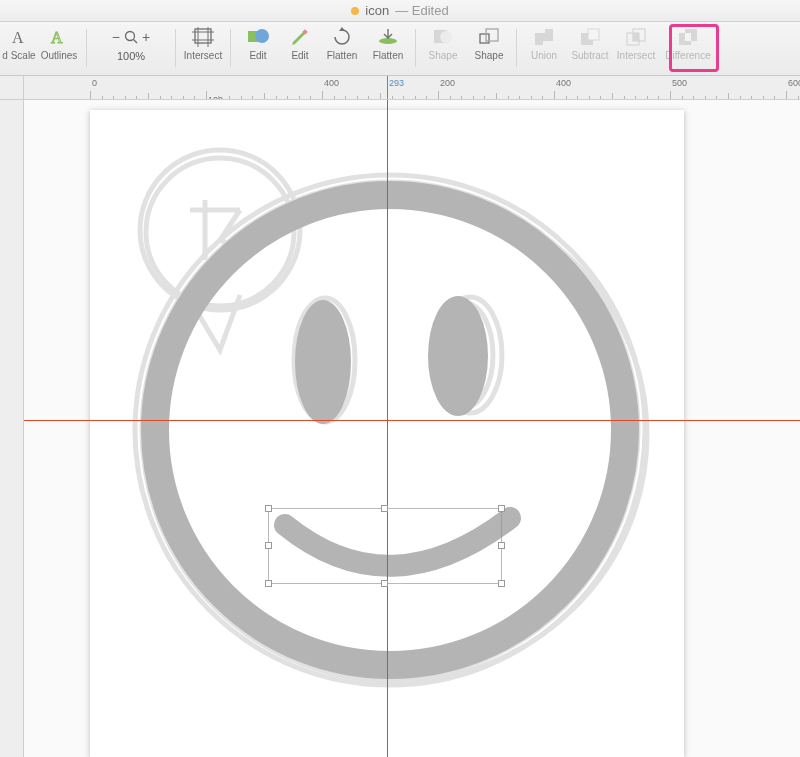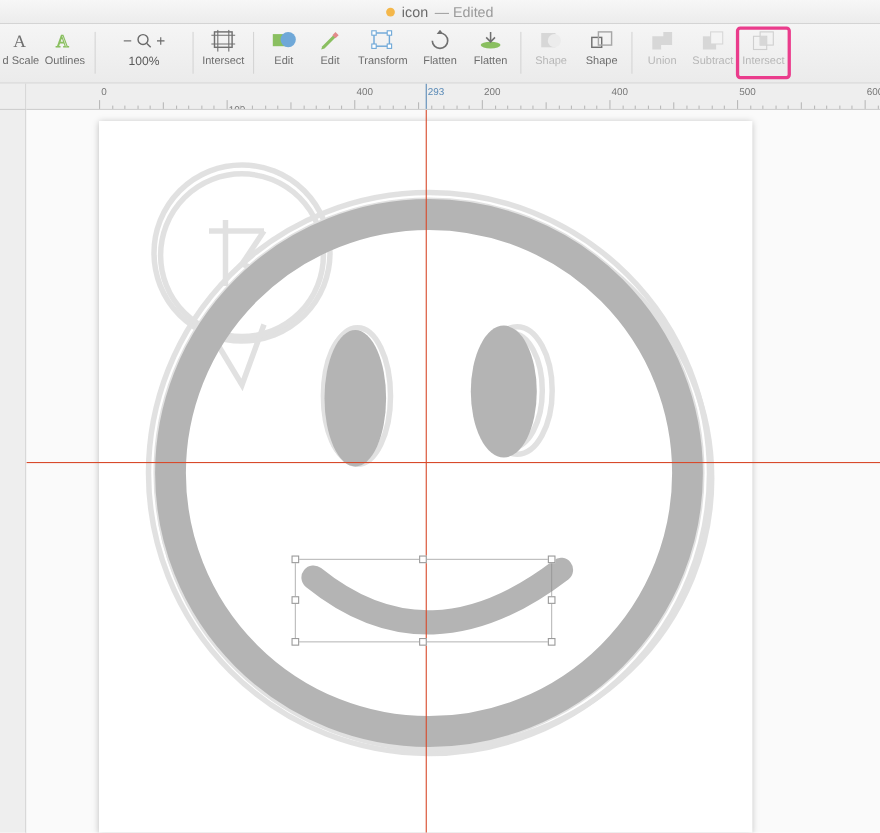--- a/index.html
+++ b/index.html
@@ -119,32 +119,20 @@
   </div>
   <div class="tool" style="width:38px;">
     <div class="tool-icon">
           <svg width="20" height="20">
             <path d="M3 15 L13 5 L15 7 L5 17 L2 18 Z" fill="#8abf60"></path>
             <rect x="13" y="3" width="4" height="4" transform="rotate(45 15 5)" fill="#e28b8b"></rect>
           </svg>
         </div>
     <div class="tool-label">Edit</div>
   </div>
-  <div class="tool wide">
-    <div class="tool-icon">
-          <svg width="22" height="20">
-            <rect x="3" y="3" width="14" height="12" fill="none" stroke="#6fa8d8" stroke-width="1.3"></rect>
-            <rect x="1" y="1" width="4" height="4" fill="#fff" stroke="#6fa8d8"></rect>
-            <rect x="15" y="1" width="4" height="4" fill="#fff" stroke="#6fa8d8"></rect>
-            <rect x="1" y="13" width="4" height="4" fill="#fff" stroke="#6fa8d8"></rect>
-            <rect x="15" y="13" width="4" height="4" fill="#fff" stroke="#6fa8d8"></rect>
-          </svg>
-        </div>
-    <div class="tool-label">Transform</div>
-  </div>
   <div class="tool">
     <div class="tool-icon">
           <svg width="20" height="20">
             <path d="M10 3 A7 7 0 1 1 3 10" fill="none" stroke="#707070" stroke-width="1.5"></path>
             <path d="M10 0 L13 4 L7 4 Z" fill="#707070"></path>
           </svg>
         </div>
     <div class="tool-label">Flatten</div>
   </div>
   <div class="tool">
@@ -195,20 +183,30 @@
   </div>
   <div class="tool" id="tool-intersect">
     <div class="tool-icon dim">
           <svg width="22" height="20">
             <rect x="2" y="6" width="12" height="12" fill="none" stroke="#cfcfcf"></rect>
             <rect x="8" y="2" width="12" height="12" fill="none" stroke="#cfcfcf"></rect>
             <rect x="8" y="6" width="6" height="8" fill="#d7d7d7"></rect>
           </svg>
         </div>
     <div class="tool-label dim">Intersect</div>
+  </div>
+  <div class="tool wide">
+    <div class="tool-icon dim">
+          <svg width="22" height="20">
+            <rect x="2" y="6" width="12" height="12" fill="#d7d7d7"></rect>
+            <rect x="8" y="2" width="12" height="12" fill="#d7d7d7"></rect>
+            <rect x="8" y="6" width="6" height="8" fill="#f4f4f4"></rect>
+          </svg>
+        </div>
+    <div class="tool-label dim">Difference</div>
   </div>
 
   <div class="highlight-box" id="hl" style="left: 669px; top: 2px; width: 50px; height: 48px;"></div>
 </div>
 
 <div class="ruler-corner"></div>
 <div class="ruler-h" id="rulerH">
       <div class="rtick" style="left: 68px; top: 2px;">0</div>
       <div class="rtick-line" style="left: 66px; bottom: 0px; width: 1px; height: 8px;"></div>
       <div class="rtick-line" style="left: 77.6px; bottom: 0px; width: 1px; height: 3px;"></div>

